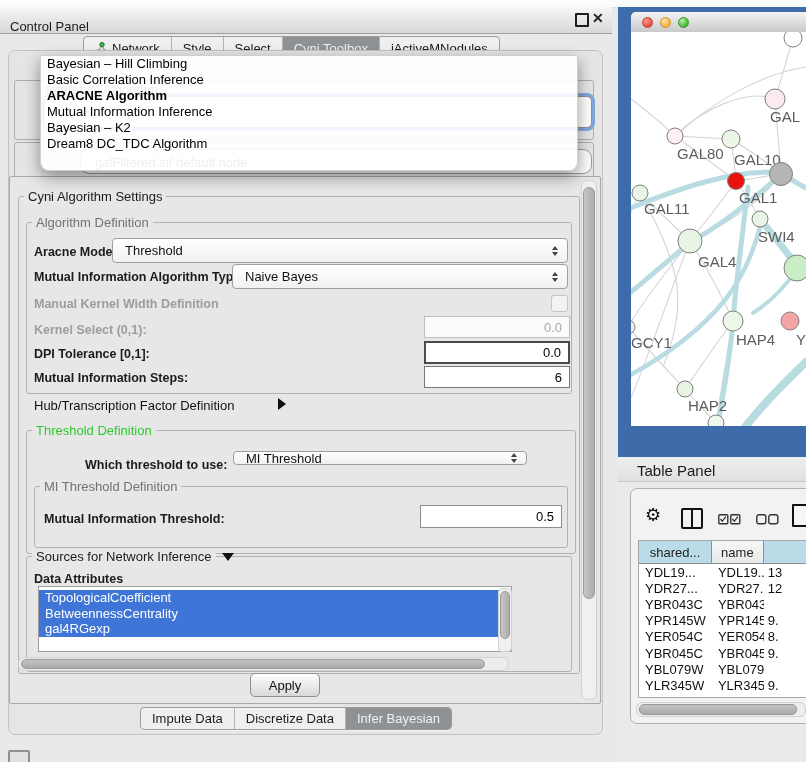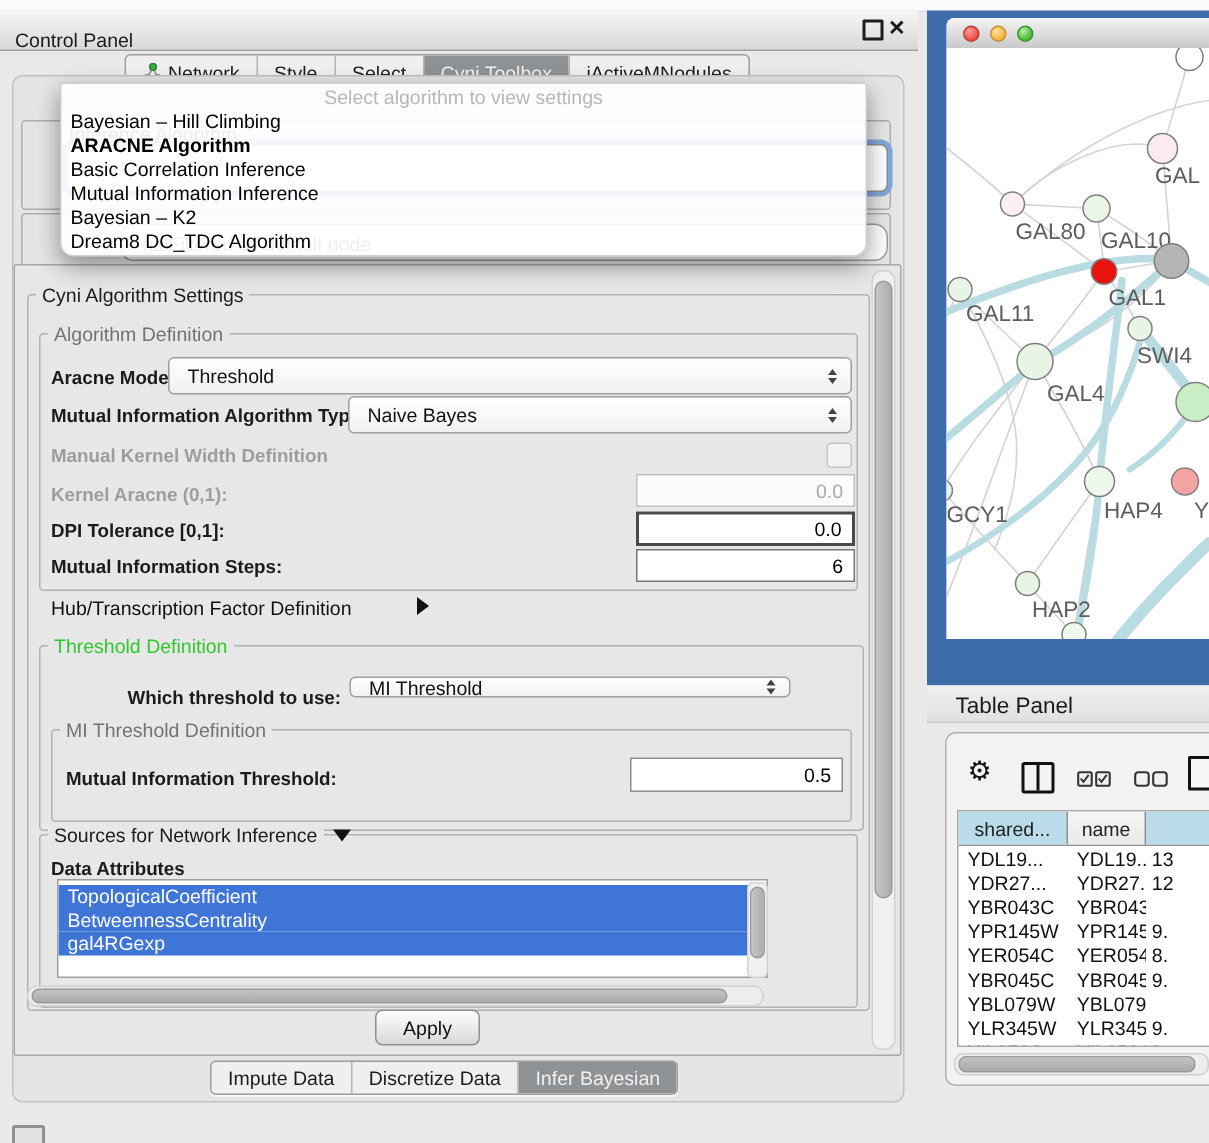--- a/index.html
+++ b/index.html
@@ -191,21 +191,21 @@
   <span>Naive Bayes</span>
   <span class="spin">
       <i class="up"></i>
       <i class="dn"></i>
     </span>
 </div>
 
 <div class="abs lbl dis" style="left:34px;top:297px">Manual Kernel Width Definition</div>
 <div class="abs" id="chk-manual"></div>
 
-<div class="abs lbl dis" style="left:34px;top:323px">Kernel Aracne (0,1):</div>
+<div class="abs lbl dis" style="left:34px;top:323px">Kernel Select (0,1):</div>
 <div class="abs field" style="left:424px;top:316px;width:146px;height:22px;border:1px solid #c0c0c0;background:#fbfbfb;color:#a8a8a8">0.0</div>
 
 <div class="abs lbl" style="left:34px;top:347px">DPI Tolerance [0,1]:</div>
 <div class="abs field" style="left:424px;top:341px;width:146px;height:23px;border:2px solid #4b4b4b">0.0</div>
 
 <div class="abs lbl" style="left:34px;top:371px">Mutual Information Steps:</div>
 <div class="abs field" style="left:424px;top:366px;width:146px;height:22px;border:1px solid #777">6</div>
 
 <div class="abs" style="left:34px;top:398px;font-size:13px;color:#111;white-space:nowrap">Hub/Transcription Factor Definition</div>
 <div class="abs tri-right" style="left:278px;top:398px"></div>
@@ -240,25 +240,24 @@
     <div class="attr-row">gal4RGexp</div>
   </div>
 <div class="abs sb-track-v" style="left:498px;top:588px;width:12px;height:62px;border-radius:4px">
   <div class="sb-thumb" style="position:absolute;left:1px;top:2px;width:8px;height:46px"></div>
 </div>
 <div class="abs sb-track-h" style="left:18px;top:657px;width:489px;height:12px">
   <div class="sb-thumb-h" style="position:absolute;left:2px;top:1px;width:462px;height:8px"></div>
 </div>
 
 <div class="abs" id="popup">
-  <div id="popup-placeholder" class="nosel">Select algorithm to view settings</div>
   <div id="dropdown-items">
       <div class="dd-item">Bayesian – Hill Climbing</div>
+      <div class="dd-item">Basic Correlation Inference</div>
       <div class="dd-item sel">ARACNE Algorithm</div>
-      <div class="dd-item">Basic Correlation Inference</div>
       <div class="dd-item">Mutual Information Inference</div>
       <div class="dd-item">Bayesian – K2</div>
       <div class="dd-item">Dream8 DC_TDC Algorithm</div>
     </div>
 </div>
 
 <div class="abs" id="apply-btn">Apply</div>
 
 <div class="abs tabbar" id="bottom-tabs">
   <div class="tab">

